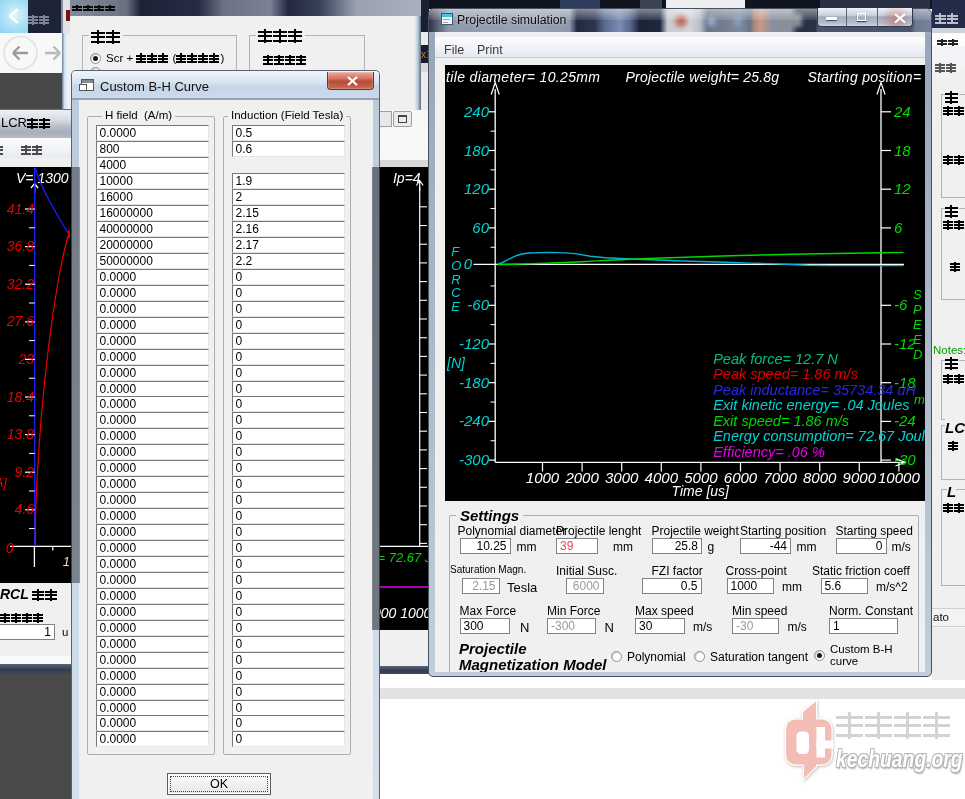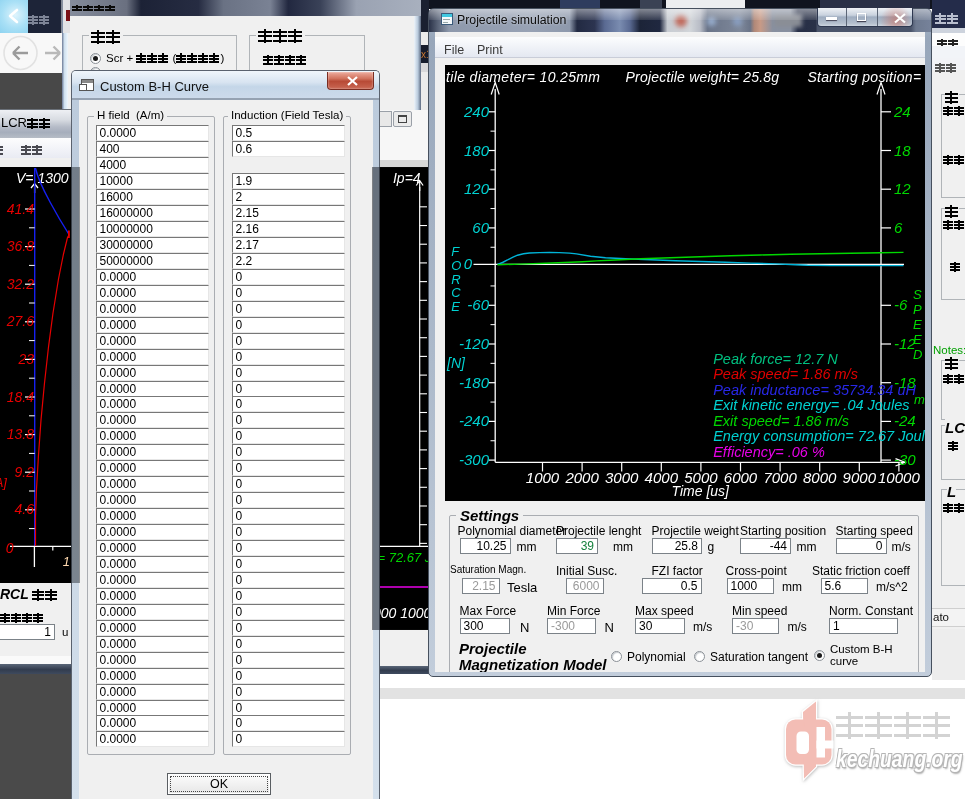--- a/index.html
+++ b/index.html
@@ -336,21 +336,21 @@
 <div class="a" style="left:435px;top:501px;width:490px;height:171px;background:#f0f0f0;overflow:hidden">
     <div class="a" style="left:14px;top:14px;width:470px;height:200px;border:1px solid #aaadb2;border-radius:2px"></div>
     <div class="a" style="left:21px;top:6px;background:#f0f0f0;padding:0 4px;font-size:15px;font-weight:bold;font-style:italic">Settings</div>
     <div class="a lbl" style="left:22.5px;top:23px;font-size:12px;">Polynomial diameter</div>
     <div class="a lbl" style="left:121px;top:23px;font-size:12px;">Projectile lenght</div>
     <div class="a lbl" style="left:216.5px;top:23px;font-size:12px;">Projectile weight</div>
     <div class="a lbl" style="left:305px;top:23px;font-size:12px;">Starting position</div>
     <div class="a lbl" style="left:400.5px;top:23px;font-size:12px;">Starting speed</div>
     <div class="a inp" style="left:24.5px;top:37px;width:51px;text-align:right;color:#000">10.25</div>
     <div class="a lbl" style="left:81.5px;top:39px;font-size:12px;">mm</div>
-    <div class="a inp" style="left:121px;top:37px;width:42px;text-align:right;color:#15803d">39</div>
+    <div class="a inp" style="left:121px;top:37px;width:42px;color:#ef4444">39</div>
     <div class="a lbl" style="left:178px;top:39px;font-size:12px;">mm</div>
     <div class="a inp" style="left:217px;top:37px;width:50px;text-align:right;color:#000">25.8</div>
     <div class="a lbl" style="left:272.5px;top:39px;font-size:12px;">g</div>
     <div class="a inp" style="left:305px;top:37px;width:51px;text-align:right;color:#000">-44</div>
     <div class="a lbl" style="left:361.5px;top:39px;font-size:12px;">mm</div>
     <div class="a inp" style="left:400.5px;top:37px;width:51px;text-align:right;color:#000">0</div>
     <div class="a lbl" style="left:456.5px;top:39px;font-size:12px;">m/s</div>
     <div class="a lbl" style="left:15px;top:63px;font-size:10px;">Saturation Magn.</div>
     <div class="a lbl" style="left:121px;top:63px;font-size:12px;">Initial Susc.</div>
     <div class="a lbl" style="left:216.5px;top:63px;font-size:12px;">FZI factor</div>
@@ -398,37 +398,37 @@
     <div class="a" style="left:28px;top:8px;font-size:13px;color:#111">Custom B-H Curve</div>
     <div class="a" style="left:255px;top:1px;width:47px;height:18px;border:1px solid #7a2d22;border-top:none;border-radius:0 0 4px 4px;background:linear-gradient(180deg,#edab9c 0%,#d2745f 38%,#b84a36 55%,#c96753 100%);box-shadow:inset 0 0 2px rgba(255,255,255,.7)">
       <svg class="a" style="left:17px;top:3.5px" width="15" height="11">
         <path d="M3 1 L12 9 M12 1 L3 9" stroke="#fff" stroke-width="2.2"></path>
       </svg>
     </div>
     <div class="a" style="left:0px;top:27px;width:307px;height:2px;background:#95a2b2"></div>
     <div class="a" style="left:6.5px;top:29px;width:294px;height:700px;background:#f0f0f0"></div>
     <div class="a" style="left:15px;top:45px;width:128px;height:639px;border:1px solid #aaadb2;border-radius:2px"></div>
     <div class="a" style="left:151px;top:45px;width:128px;height:639px;border:1px solid #aaadb2;border-radius:2px"></div>
-    <div class="a lbl" style="left:22px;top:38px;background:#f0f0f0;padding:0 3px">H field&nbsp; (A/m)</div>
+    <div class="a lbl" style="left:30px;top:38px;background:#f0f0f0;padding:0 3px">H field&nbsp; (A/m)</div>
     <div class="a lbl" style="left:156px;top:38px;background:#f0f0f0;padding:0 3px">Induction (Field Tesla)</div>
     <div class="fld" style="left:23.5px;top:54.3px;width:113px;height:16px">0.0000</div>
     <div class="fld" style="left:159.5px;top:54.3px;width:113px;height:16px">0.5</div>
-    <div class="fld" style="left:23.5px;top:70.25px;width:113px;height:16px">400</div>
+    <div class="fld" style="left:23.5px;top:70.25px;width:113px;height:16px">800</div>
     <div class="fld" style="left:159.5px;top:70.25px;width:113px;height:16px">0.6</div>
     <div class="fld" style="left:23.5px;top:86.19999999999999px;width:113px;height:16px">4000</div>
     <div class="fld" style="left:159.5px;top:103px;width:113px;height:32px">1.8</div>
     <div class="fld" style="left:23.5px;top:102.14999999999999px;width:113px;height:16px">10000</div>
     <div class="fld" style="left:159.5px;top:102.14999999999999px;width:113px;height:16px">1.9</div>
     <div class="fld" style="left:23.5px;top:118.1px;width:113px;height:16px">16000</div>
     <div class="fld" style="left:159.5px;top:118.1px;width:113px;height:16px">2</div>
     <div class="fld" style="left:23.5px;top:134.05px;width:113px;height:16px">16000000</div>
     <div class="fld" style="left:159.5px;top:134.05px;width:113px;height:16px">2.15</div>
-    <div class="fld" style="left:23.5px;top:150.0px;width:113px;height:16px">10000000</div>
+    <div class="fld" style="left:23.5px;top:150.0px;width:113px;height:16px">40000000</div>
     <div class="fld" style="left:159.5px;top:150.0px;width:113px;height:16px">2.16</div>
-    <div class="fld" style="left:23.5px;top:165.95px;width:113px;height:16px">30000000</div>
+    <div class="fld" style="left:23.5px;top:165.95px;width:113px;height:16px">20000000</div>
     <div class="fld" style="left:159.5px;top:165.95px;width:113px;height:16px">2.17</div>
     <div class="fld" style="left:23.5px;top:181.89999999999998px;width:113px;height:16px">50000000</div>
     <div class="fld" style="left:159.5px;top:181.89999999999998px;width:113px;height:16px">2.2</div>
     <div class="fld" style="left:23.5px;top:197.84999999999997px;width:113px;height:16px">0.0000</div>
     <div class="fld" style="left:159.5px;top:197.84999999999997px;width:113px;height:16px">0</div>
     <div class="fld" style="left:23.5px;top:213.8px;width:113px;height:16px">0.0000</div>
     <div class="fld" style="left:159.5px;top:213.8px;width:113px;height:16px">0</div>
     <div class="fld" style="left:23.5px;top:229.75px;width:113px;height:16px">0.0000</div>
     <div class="fld" style="left:159.5px;top:229.75px;width:113px;height:16px">0</div>
     <div class="fld" style="left:23.5px;top:245.7px;width:113px;height:16px">0.0000</div>

